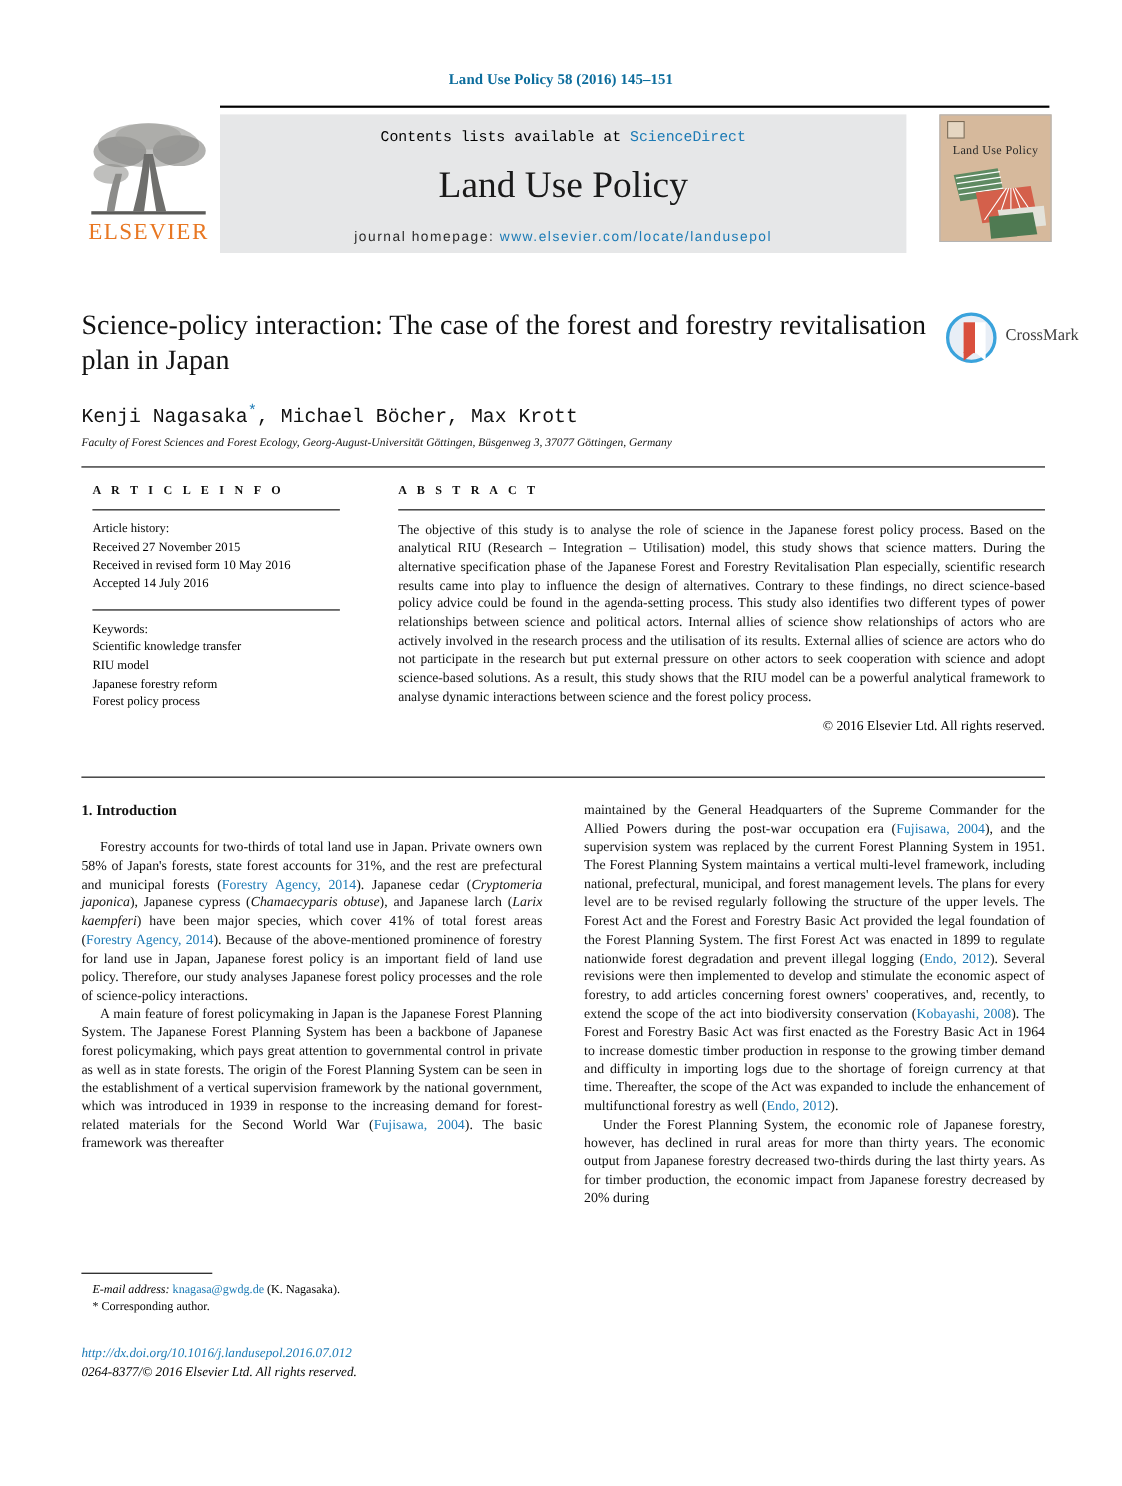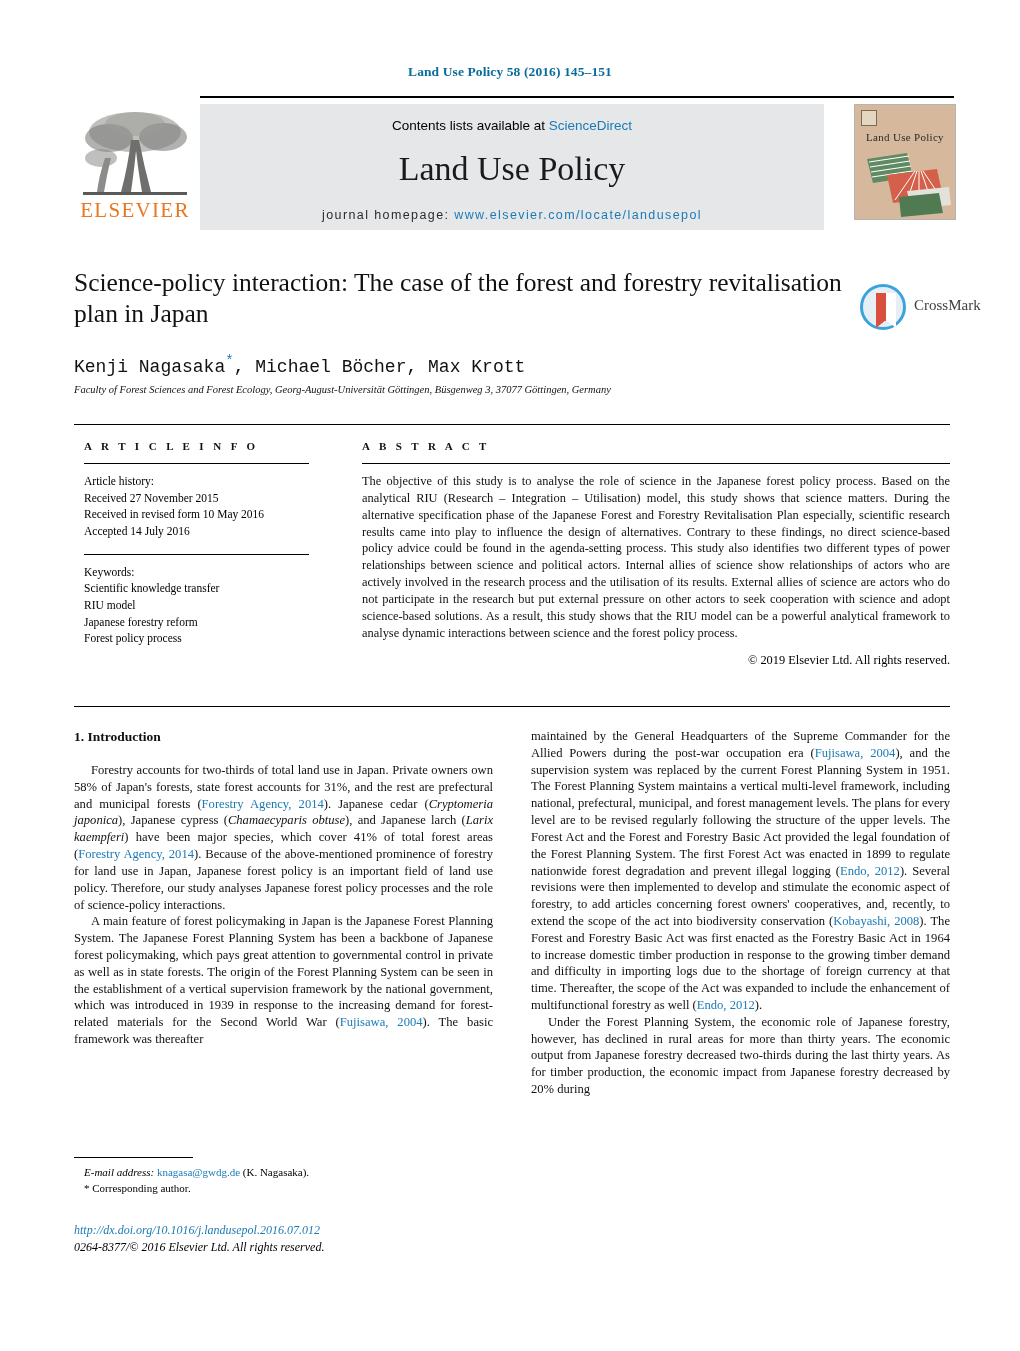--- a/index.html
+++ b/index.html
@@ -79,21 +79,21 @@
     top: 8px;
     width: 624px;
     height: 126px;
     background: #e6e7e8;
     text-align: center;
   }
   .contents-line {
     font-size: 13.5px;
     padding-top: 14px;
     color: #000;
-    font-family: Liberation Sans, sans-serif;
+    font-family: Liberation Mono, monospace;
   }
   .contents-line .sd {
     color: #1b7ab5;
   }
   .journal-title {
     font-size: 34px;
     margin-top: 17px;
     font-family: "Liberation Serif", serif;
     color: #1a1a1a;
   }
@@ -134,21 +134,21 @@
     left: 6px;
     width: 14px;
     height: 14px;
     border: 1px solid #7b6a55;
     background: #e5d6c2;
   }
 
   
   .title-wrap {
     position: absolute;
-    top: 267px;
+    top: 280px;
     left: 74px;
     width: 770px;
   }
   .art-title {
     font-size: 25.5px;
     line-height: 1.23;
     font-weight: normal;
     margin: 0;
     color: #111;
   }
@@ -424,21 +424,21 @@
     <div class="meta-line">Scientific knowledge transfer</div>
     <div class="meta-line">RIU model</div>
     <div class="meta-line">Japanese forestry reform</div>
     <div class="meta-line">Forest policy process</div>
   </div>
 
   <div class="abscol">
     <div class="sec-head">A B S T R A C T</div>
     <div class="hrule"></div>
     <div class="abs-body">The objective of this study is to analyse the role of science in the Japanese forest policy process. Based on the analytical RIU (Research – Integration – Utilisation) model, this study shows that science matters. During the alternative specification phase of the Japanese Forest and Forestry Revitalisation Plan especially, scientific research results came into play to influence the design of alternatives. Contrary to these findings, no direct science-based policy advice could be found in the agenda-setting process. This study also identifies two different types of power relationships between science and political actors. Internal allies of science show relationships of actors who are actively involved in the research process and the utilisation of its results. External allies of science are actors who do not participate in the research but put external pressure on other actors to seek cooperation with science and adopt science-based solutions. As a result, this study shows that the RIU model can be a powerful analytical framework to analyse dynamic interactions between science and the forest policy process.</div>
-    <div class="copyright">© 2019 Elsevier Ltd. All rights reserved.</div>
+    <div class="copyright">© 2016 Elsevier Ltd. All rights reserved.</div>
   </div>
 
   <div class="rule-bottom"></div>
 
   <div class="col left">
     <div class="secnum">1. Introduction</div>
     <p>Forestry accounts for two-thirds of total land use in Japan. Private owners own 58% of Japan's forests, state forest accounts for 31%, and the rest are prefectural and municipal forests (<span class="ref">Forestry Agency, 2014</span>). Japanese cedar (<i>Cryptomeria japonica</i>), Japanese cypress (<i>Chamaecyparis obtuse</i>), and Japanese larch (<i>Larix kaempferi</i>) have been major species, which cover 41% of total forest areas (<span class="ref">Forestry Agency, 2014</span>). Because of the above-mentioned prominence of forestry for land use in Japan, Japanese forest policy is an important field of land use policy. Therefore, our study analyses Japanese forest policy processes and the role of science-policy interactions.</p>
     <p>A main feature of forest policymaking in Japan is the Japanese Forest Planning System. The Japanese Forest Planning System has been a backbone of Japanese forest policymaking, which pays great attention to governmental control in private as well as in state forests. The origin of the Forest Planning System can be seen in the establishment of a vertical supervision framework by the national government, which was introduced in 1939 in response to the increasing demand for forest-related materials for the Second World War (<span class="ref">Fujisawa, 2004</span>). The basic framework was thereafter</p>
   </div>
 

